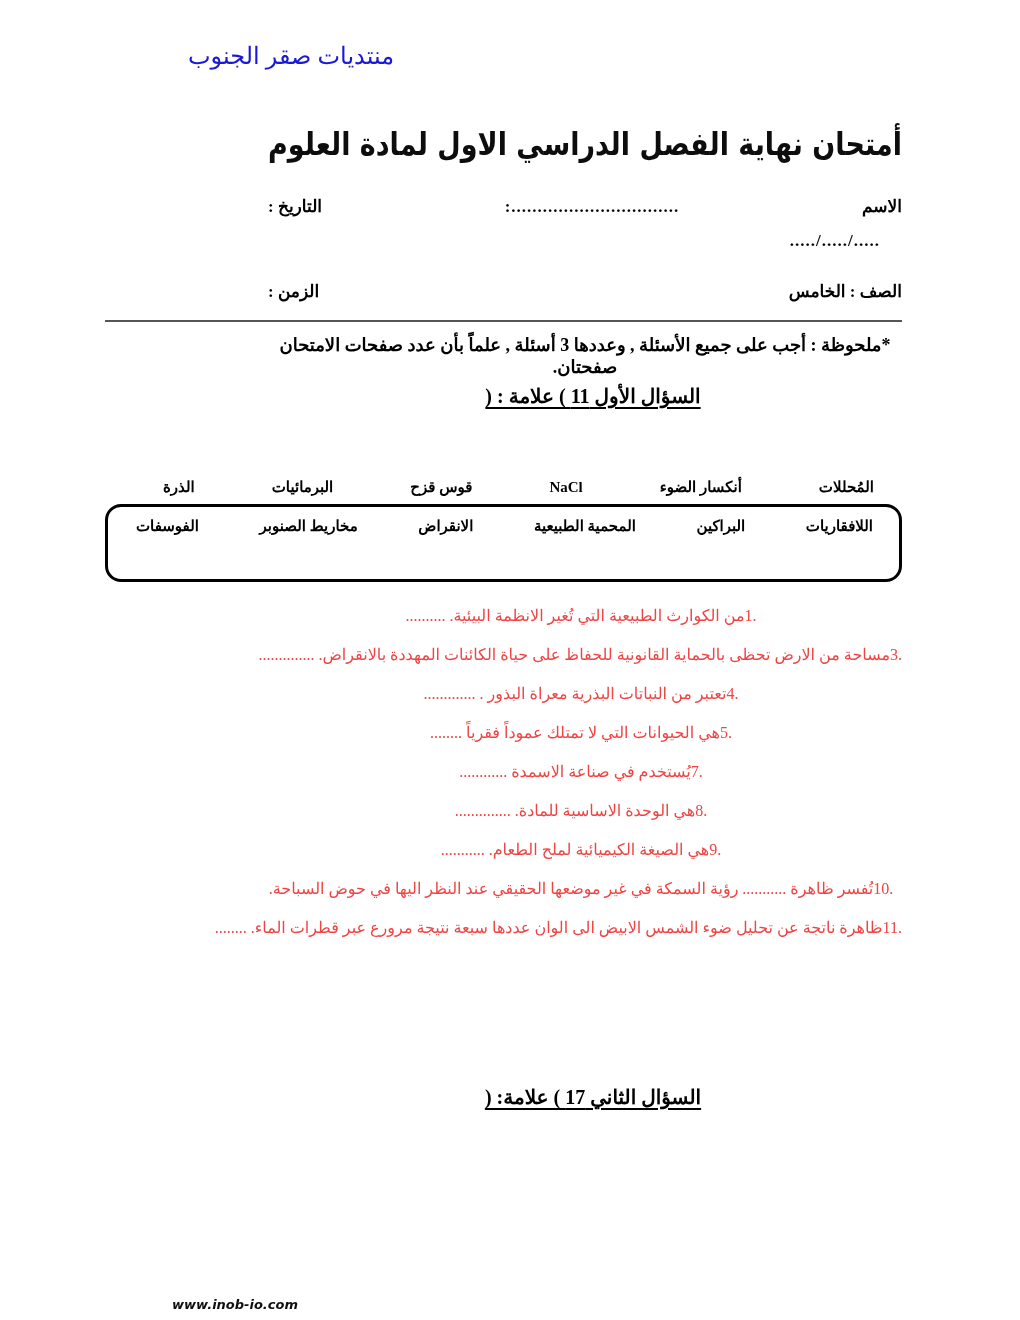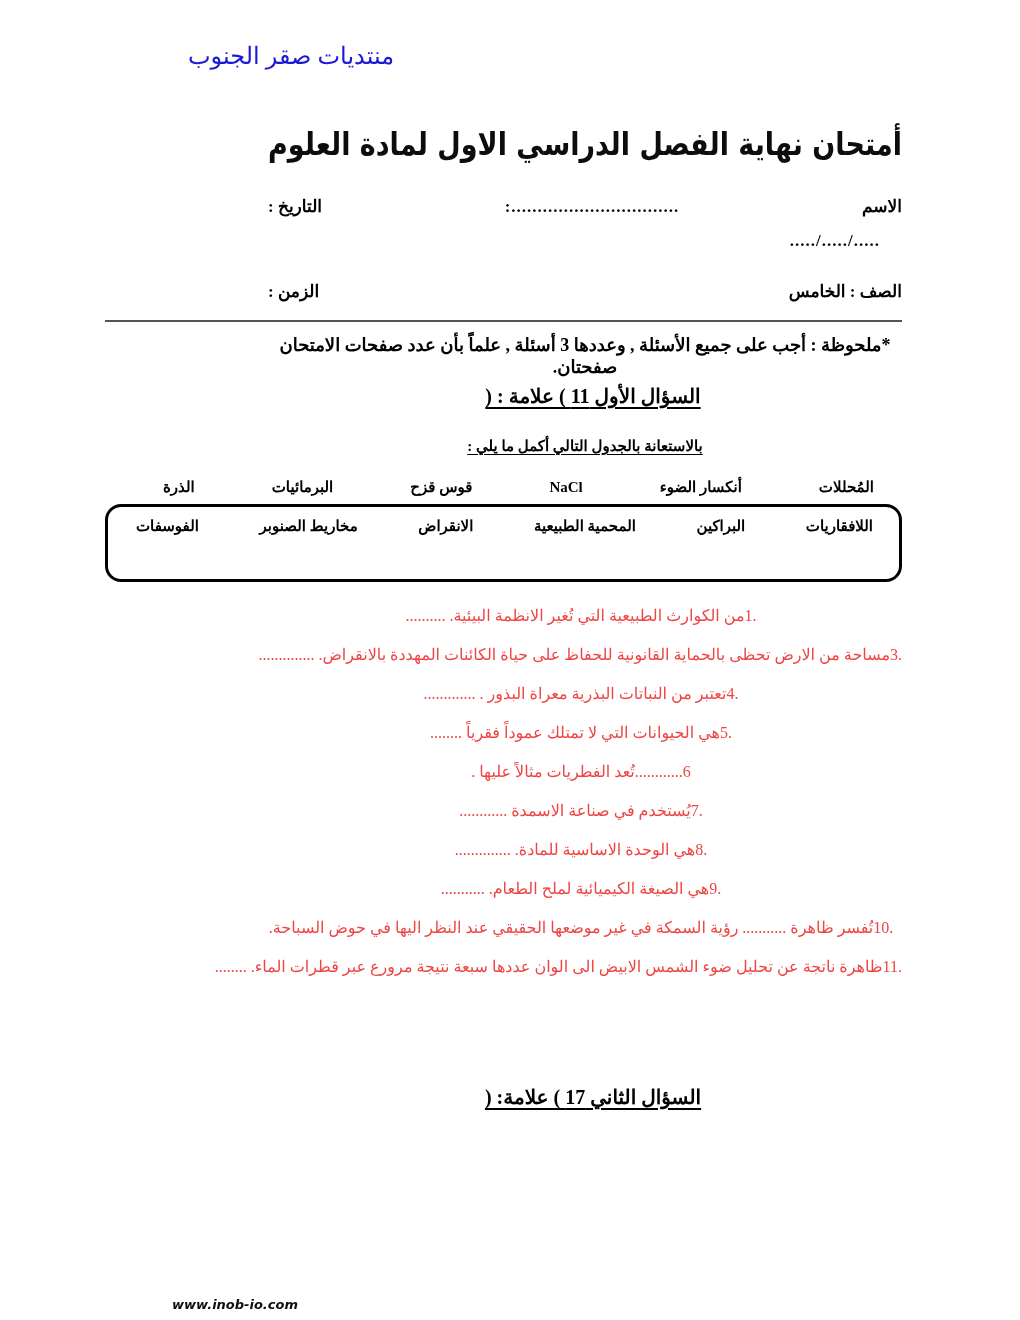--- a/index.html
+++ b/index.html
@@ -251,23 +251,20 @@
   </div>
 
   <div class="divider"></div>
 
   <div class="note-line">*ملحوظة : أجب على جميع الأسئلة , وعددها 3 أسئلة , علماً بأن عدد صفحات الامتحان صفحتان.</div>
 
   <div class="q1-heading">
     <span>السؤال الأول 11 ) علامة : (</span>
   </div>
 
-  <div class="instruction">
-    <span>بالاستعانة بالجدول التالي أكمل ما يلي :</span>
-  </div>
 
   <div class="wordbank">
 
     <div class="wordbank-row wordbank-row-top">
       <span class="wb-cell">المُحللات</span>
       <span class="wb-cell">أنكسار الضوء</span>
       <span class="wb-cell">NaCl</span>
       <span class="wb-cell">قوس قزح</span>
       <span class="wb-cell">البرمائيات</span>
       <span class="wb-cell">الذرة</span>
@@ -284,21 +281,20 @@
       </div>
     </div>
 
   </div>
 
   <div class="questions">
     <div class="question-item q-center">.1من الكوارث الطبيعية التي تُغير الانظمة البيئية. ..........</div>
     <div class="question-item q-center">.3مساحة من الارض تحظى بالحماية القانونية للحفاظ على حياة الكائنات المهددة بالانقراض. ..............</div>
     <div class="question-item q-center">.4تعتبر من النباتات البذرية معراة البذور . .............</div>
     <div class="question-item q-center">.5هي الحيوانات التي لا تمتلك عموداً فقرياً ........</div>
-    <div class="question-item q-center">6............تُعد الفطريات مثالاً عليها .</div>
     <div class="question-item q-center">.7يُستخدم في صناعة الاسمدة ............</div>
     <div class="question-item q-center">.8هي الوحدة الاساسية للمادة. ..............</div>
     <div class="question-item q-center">.9هي الصيغة الكيميائية لملح الطعام. ...........</div>
     <div class="question-item q-center">.10تُفسر ظاهرة ........... رؤية السمكة في غير موضعها الحقيقي عند النظر اليها في حوض السباحة.</div>
     <div class="question-item q-center">.11ظاهرة ناتجة عن تحليل ضوء الشمس الابيض الى الوان عددها سبعة نتيجة مرورع عبر قطرات الماء. ........</div>
   </div>
 
   <div class="q2-heading">
     <span>السؤال الثاني 17 ) علامة: (</span>
   </div>

